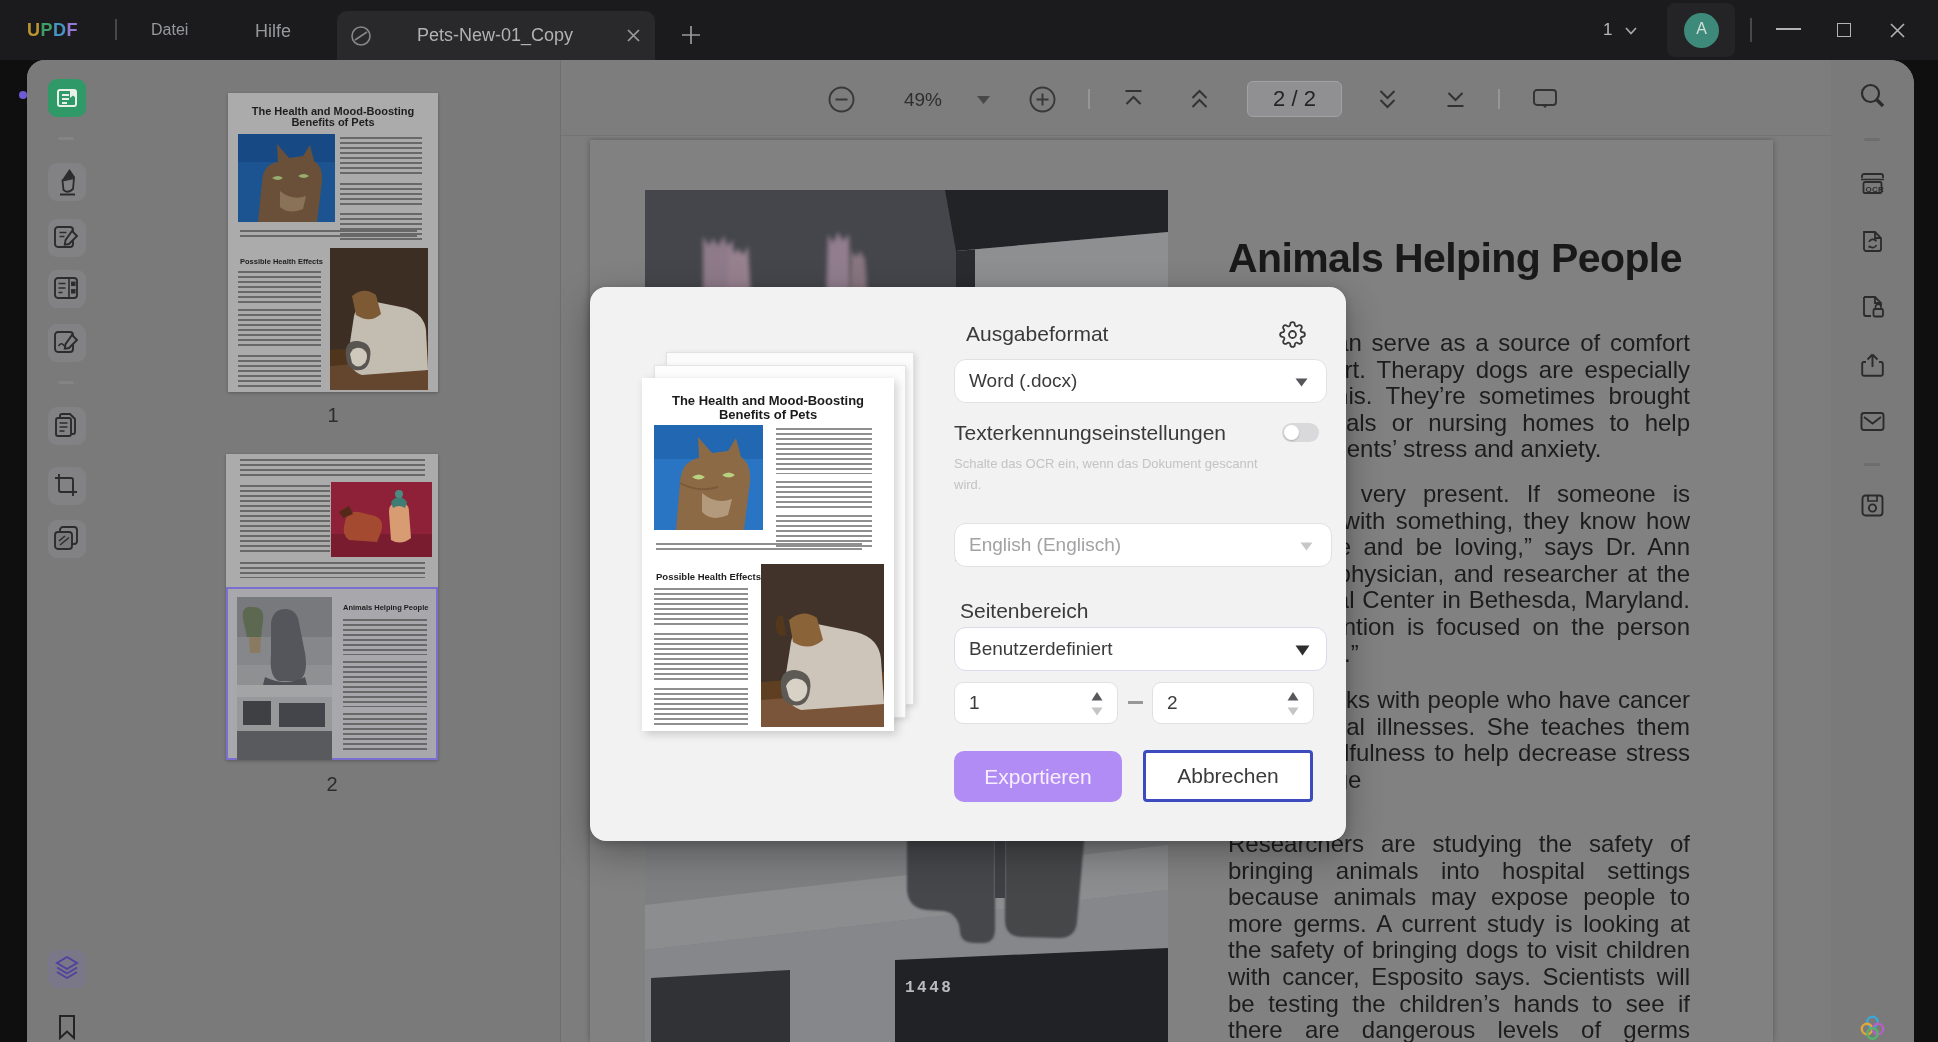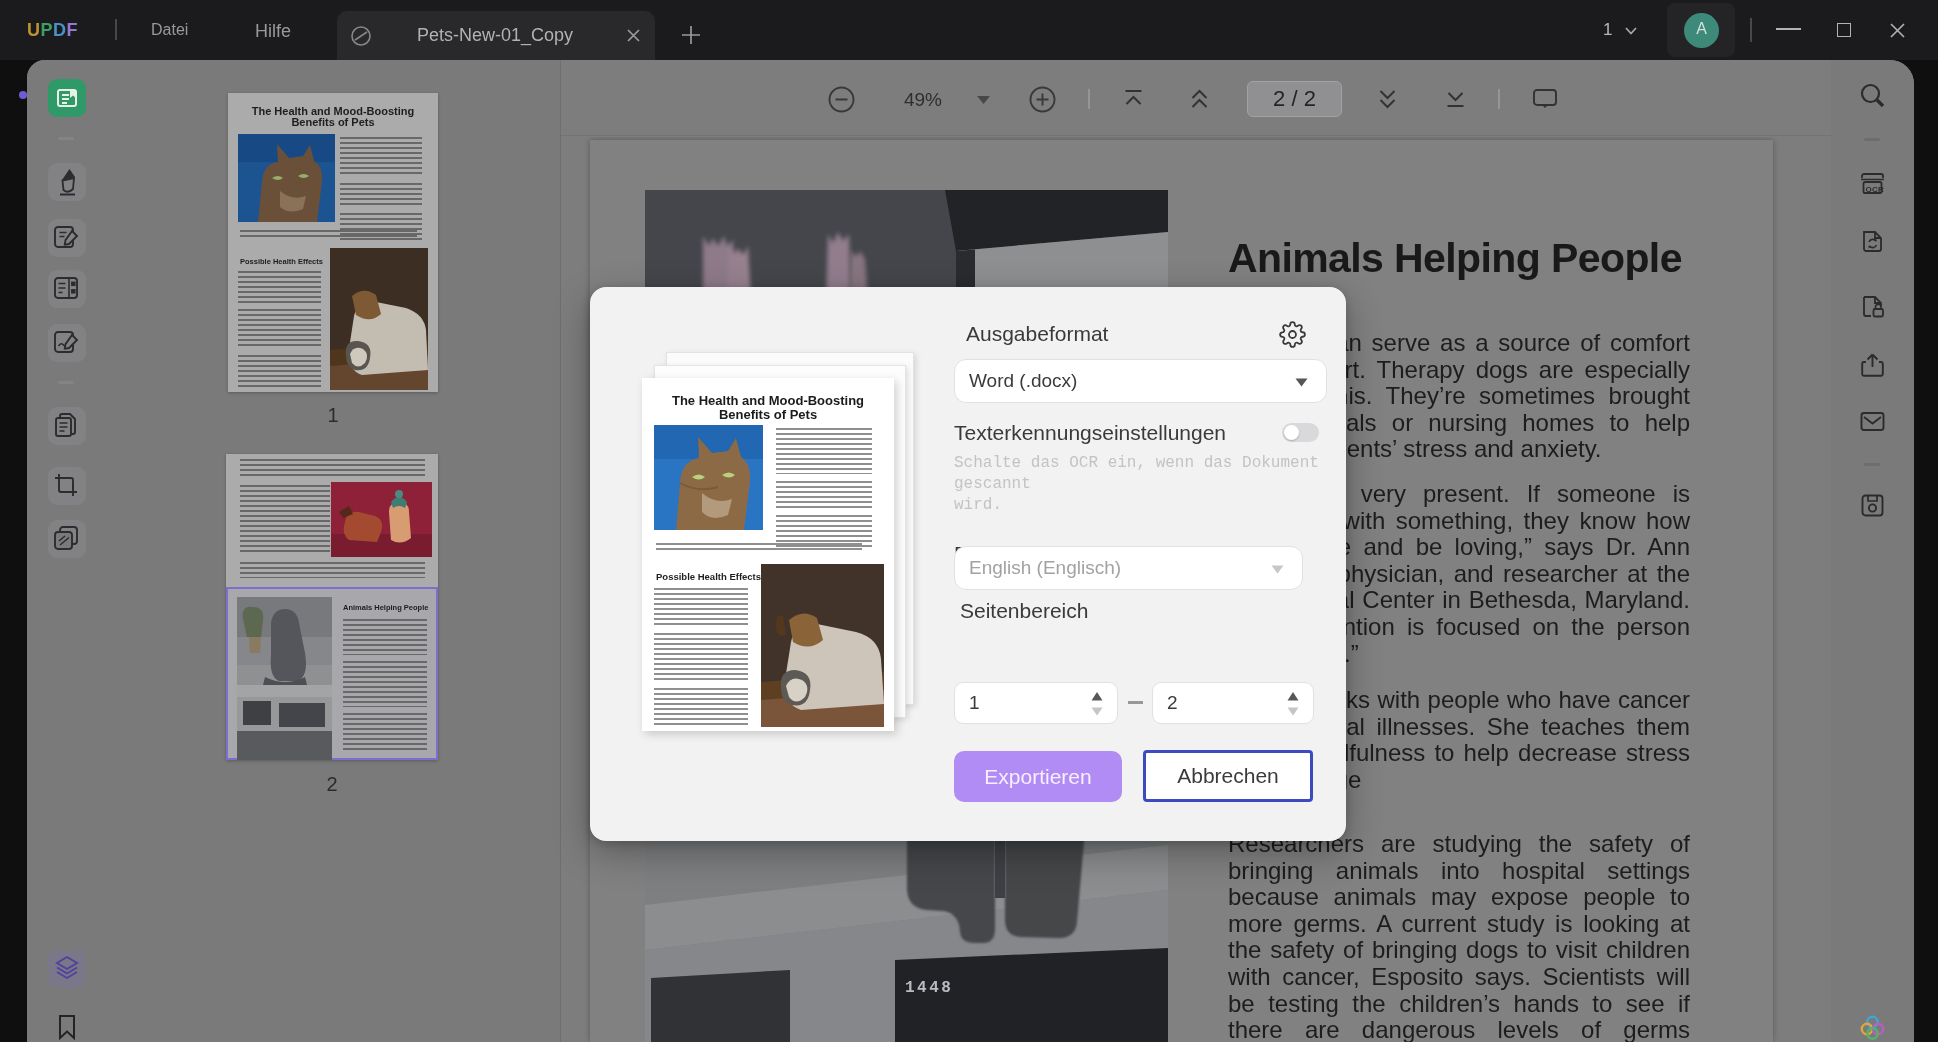--- a/index.html
+++ b/index.html
@@ -417,29 +417,35 @@
     <div class="sel" style="left:364px;top:72px;width:373px;height:44px;">
       <div class="txt">Word (.docx)</div>
       <svg class="abs" style="right:18px;top:18px;" width="13" height="9" viewBox="0 0 13 9">
           <path d="M0.5 0.5 L12.5 0.5 L6.5 8.5 Z" fill="#55555a"></path>
         </svg>
     </div>
     <div class="lbl" style="left:364px;top:134px;">Texterkennungseinstellungen</div>
     <div class="abs" style="left:692px;top:136px;width:37px;height:19px;background:#d9d9db;border-radius:10px;">
       <div class="abs" style="left:2px;top:2px;width:15px;height:15px;border-radius:50%;background:#ffffff;box-shadow:0 1px 2px rgba(0,0,0,0.2);"></div>
     </div>
-    <div class="abs" style="left:364px;top:166px;width:420px;font-size:16px;line-height:21px;color:#c3c3c5;font-family:Liberation Mono, monospace;">Schalte das OCR ein, wenn das Dokument gescannt<br>wird.</div>
+    <div class="abs" style="left:364px;top:166px;width:420px;font-size:13px;line-height:21px;color:#c3c3c5;">Schalte das OCR ein, wenn das Dokument gescannt<br>wird.</div>
     <div class="lbl" style="left:364px;top:217px;margin-top:38px;">Dokumentsprache</div>
-    <div class="sel" style="left:364px;top:259px;width:349px;height:44px;">
+    <div class="sel" style="left:364px;top:236px;width:378px;height:44px;">
       <div class="txt" style="color:#a2a2a4;">English (Englisch)</div>
       <svg class="abs" style="right:18px;top:18px;" width="13" height="9" viewBox="0 0 13 9">
           <path d="M0.5 0.5 L12.5 0.5 L6.5 8.5 Z" fill="#c7c7c9"></path>
         </svg>
     </div>
     <div class="lbl" style="left:370px;top:312px;">Seitenbereich</div>
+    <div class="sel" style="left:364px;top:340px;width:373px;height:44px;border-color:#dcdaec;">
+      <div class="txt">Benutzerdefiniert</div>
+      <svg class="abs" style="right:16px;top:17px;" width="15" height="11" viewBox="0 0 15 11">
+          <path d="M0.5 0.5 L14.5 0.5 L7.5 10.5 Z" fill="#2e2e30"></path>
+        </svg>
+    </div>
     <div class="sel" style="left:364px;top:395px;width:164px;height:42px;border-radius:9px;">
       <div class="txt">1</div>
       <svg class="abs" style="right:14px;top:9px;" width="12" height="9" viewBox="0 0 12 9">
           <path d="M6 0 L11.5 8.5 L0.5 8.5 Z" fill="#58585c"></path>
         </svg>
       <svg class="abs" style="right:14px;top:24px;" width="12" height="9" viewBox="0 0 12 9">
           <path d="M0.5 0.5 L11.5 0.5 L6 8.5 Z" fill="#c5c5c7"></path>
         </svg>
     </div>
     <div class="abs" style="left:538px;top:414px;width:15px;height:2.5px;background:#98989a;"></div>

